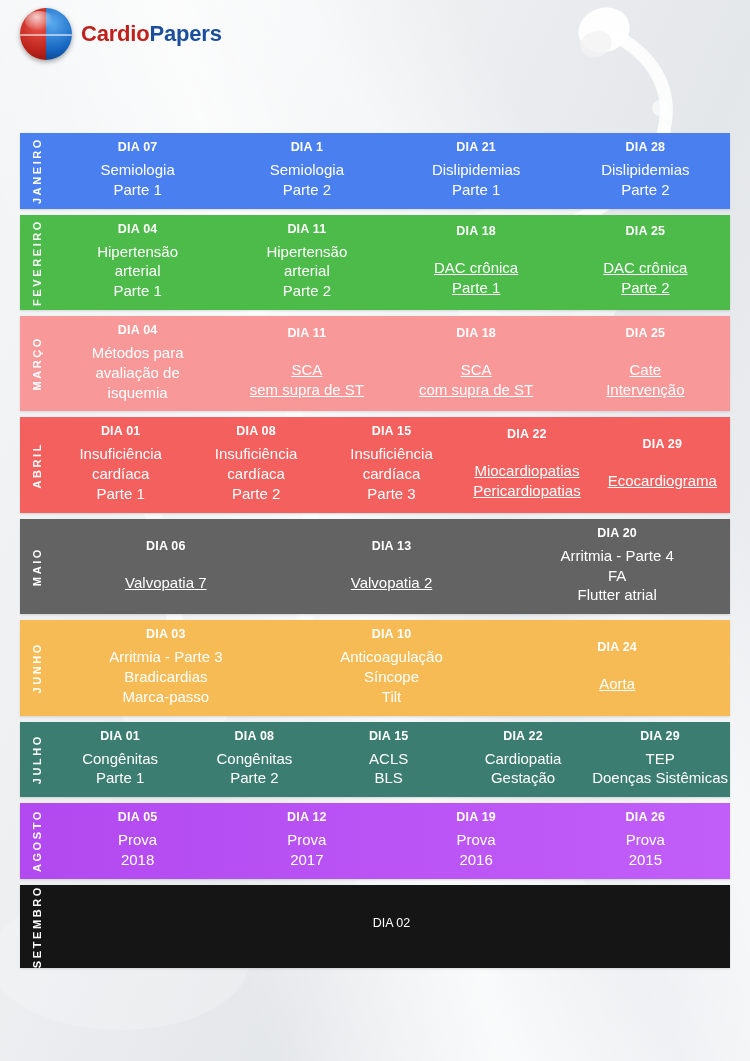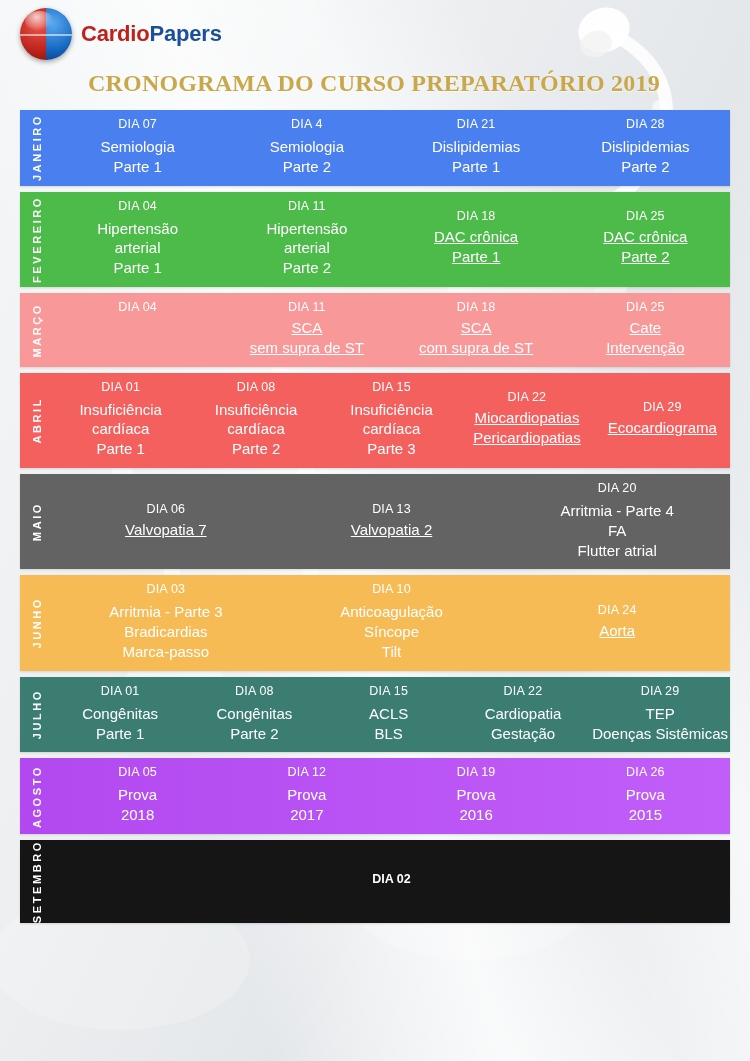--- a/index.html
+++ b/index.html
@@ -13,21 +13,21 @@
   
   #bg{position:absolute;inset:0;overflow:hidden;z-index:0;
       background:linear-gradient(115deg,#f4f6f7 0%,#eceef0 38%,#e4e7ea 62%,#f1f3f5 100%);}
   #bg .sheen{position:absolute;left:-10%;top:-20%;width:130%;height:150%;
       background:linear-gradient(72deg,rgba(255,255,255,0) 30%,rgba(255,255,255,.75) 46%,rgba(255,255,255,0) 58%);}
   #bg .sheen2{position:absolute;left:-10%;top:-10%;width:130%;height:140%;
       background:linear-gradient(62deg,rgba(255,255,255,0) 52%,rgba(255,255,255,.5) 63%,rgba(255,255,255,0) 72%);}
   #bg svg{position:absolute;}
 
   
-  #header{position:relative;z-index:3;height:110px;}
+  #header{position:relative;z-index:3;height:133px;}
   #logo-wrap{position:absolute;left:20px;top:8px;display:flex;align-items:center;gap:9px;}
   #globe{width:52px;height:52px;border-radius:50%;position:relative;overflow:hidden;
      box-shadow:0 2px 5px rgba(0,0,0,.35);}
   #globe .half-l{position:absolute;left:0;top:0;width:50%;height:100%;
      background:radial-gradient(circle at 70% 35%,#e8544a 0%,#c0261d 60%,#8d140d 100%);}
   #globe .half-r{position:absolute;right:0;top:0;width:50%;height:100%;
      background:radial-gradient(circle at 25% 30%,#58a8ef 0%,#1565c0 65%,#0d3c79 100%);}
   #globe .shine{position:absolute;left:10%;top:6%;width:55%;height:38%;border-radius:50%;
      background:radial-gradient(ellipse at 40% 30%,rgba(255,255,255,.75),rgba(255,255,255,0) 70%);}
   #globe .lat{position:absolute;left:0;right:0;top:50%;height:2px;background:rgba(255,255,255,.55);}
@@ -42,40 +42,40 @@
   
   #schedule{position:relative;z-index:2;padding:0 20px;}
   .month-row{display:flex;margin-bottom:6px;color:#fff;position:relative;overflow:hidden;
      box-shadow:0 1px 2px rgba(0,0,0,.12);}
   .month-label{flex:0 0 33px;display:flex;align-items:center;justify-content:center;}
   .month-label span{writing-mode:vertical-rl;transform:rotate(180deg);
      font-size:11px;font-weight:bold;letter-spacing:2.6px;color:#fff;white-space:nowrap;}
   .cells{flex:1 1 auto;display:flex;}
   .cell{flex:1 1 0;padding:7px 2px 9px;text-align:center;display:flex;flex-direction:column;
      align-items:center;justify-content:flex-start;}
-  .cell .day{font-size:12.5px;font-weight:normal;letter-spacing:.2px;margin-bottom:6px;white-space:nowrap;}
+  .cell .day{font-size:12.5px;font-weight:bold;letter-spacing:.2px;margin-bottom:6px;white-space:nowrap;}
   .cell .topic{font-size:15px;line-height:1.32;font-weight:300;}
   .cell .topic div{white-space:nowrap;}
-  .cell.vcenter{justify-content:center;}
+  .cell.vcenter{justify-content:center;gap:16px;}
   .cell.vcenter .topic{margin-top:-2px;text-decoration:underline;}
 
   
   .row-jan{background:#4a7ff0;}
   .row-fev{background:#4cbb49;}
   .row-mar{background:#f99898;}
   .row-abr{background:#f4605e;}
   .row-mai{background:#636363;}
   .row-jun{background:#f6bb55;}
   .row-jul{background:#3c7d72;}
   .row-ago{background:#b24ef5;background:linear-gradient(90deg,#b249f0,#c15ef9);}
   .row-set{background:#151515;}
 
   
   .row-set .cells{flex-direction:column;align-items:center;justify-content:center;padding:10px 0 14px;}
-  #sep-day{font-size:12.5px;font-weight:bold;margin-bottom:2px;}
+  #sep-day{font-size:12.5px;font-weight:normal;margin-bottom:2px;}
   #sep-title{font-size:34px;font-weight:300;letter-spacing:2px;line-height:1.1;}
 </style>
 </head>
 <body>
 
 <div id="bg">
   <svg width="750" height="1061" viewBox="0 0 750 1061">
     <g fill="none" stroke="#ffffff" stroke-opacity="0.85" stroke-width="13" stroke-linecap="round">
       <path d="M616 36 C 660 60, 672 96, 664 130"></path>
       <path d="M664 130 C 652 190, 600 205, 560 230"></path>
@@ -100,38 +100,37 @@
 <div id="header">
   <div id="logo-wrap">
     <div id="globe">
       <div class="half-l"></div>
       <div class="half-r"></div>
       <div class="lat"></div>
       <div class="shine"></div>
     </div>
     <div id="logo-text"><span class="c">Cardio</span><span class="p">Papers</span></div>
   </div>
-  <div id="page-title">CRONOGRAMA DO CURSO PREPARATÓRIO 2019</div>
 </div>
 
 <div id="schedule">
     <div class="month-row row-jan" style="background: rgb(74, 127, 240);">
       <div class="month-label">
         <span>JANEIRO</span>
       </div>
       <div class="cells">
         <div class="cell">
           <div class="day">DIA 07</div>
           <div class="topic">
             <div>Semiologia</div>
             <div>Parte 1</div>
           </div>
         </div>
         <div class="cell">
-          <div class="day">DIA 4</div>
+          <div class="day">DIA 1</div>
           <div class="topic">
             <div>Semiologia</div>
             <div>Parte 2</div>
           </div>
         </div>
         <div class="cell">
           <div class="day">DIA 21</div>
           <div class="topic">
             <div>Dislipidemias</div>
             <div>Parte 1</div>
@@ -183,20 +182,25 @@
         </div>
       </div>
     </div>
     <div class="month-row row-mar" style="background: rgb(249, 152, 152);">
       <div class="month-label">
         <span>MARÇO</span>
       </div>
       <div class="cells">
         <div class="cell">
           <div class="day">DIA 04</div>
+          <div class="topic">
+            <div>Métodos para</div>
+            <div>avaliação de</div>
+            <div>isquemia</div>
+          </div>
         </div>
         <div class="cell vcenter">
           <div class="day">DIA 11</div>
           <div class="topic">
             <div>SCA</div>
             <div>sem supra de ST</div>
           </div>
         </div>
         <div class="cell vcenter">
           <div class="day">DIA 18</div>

